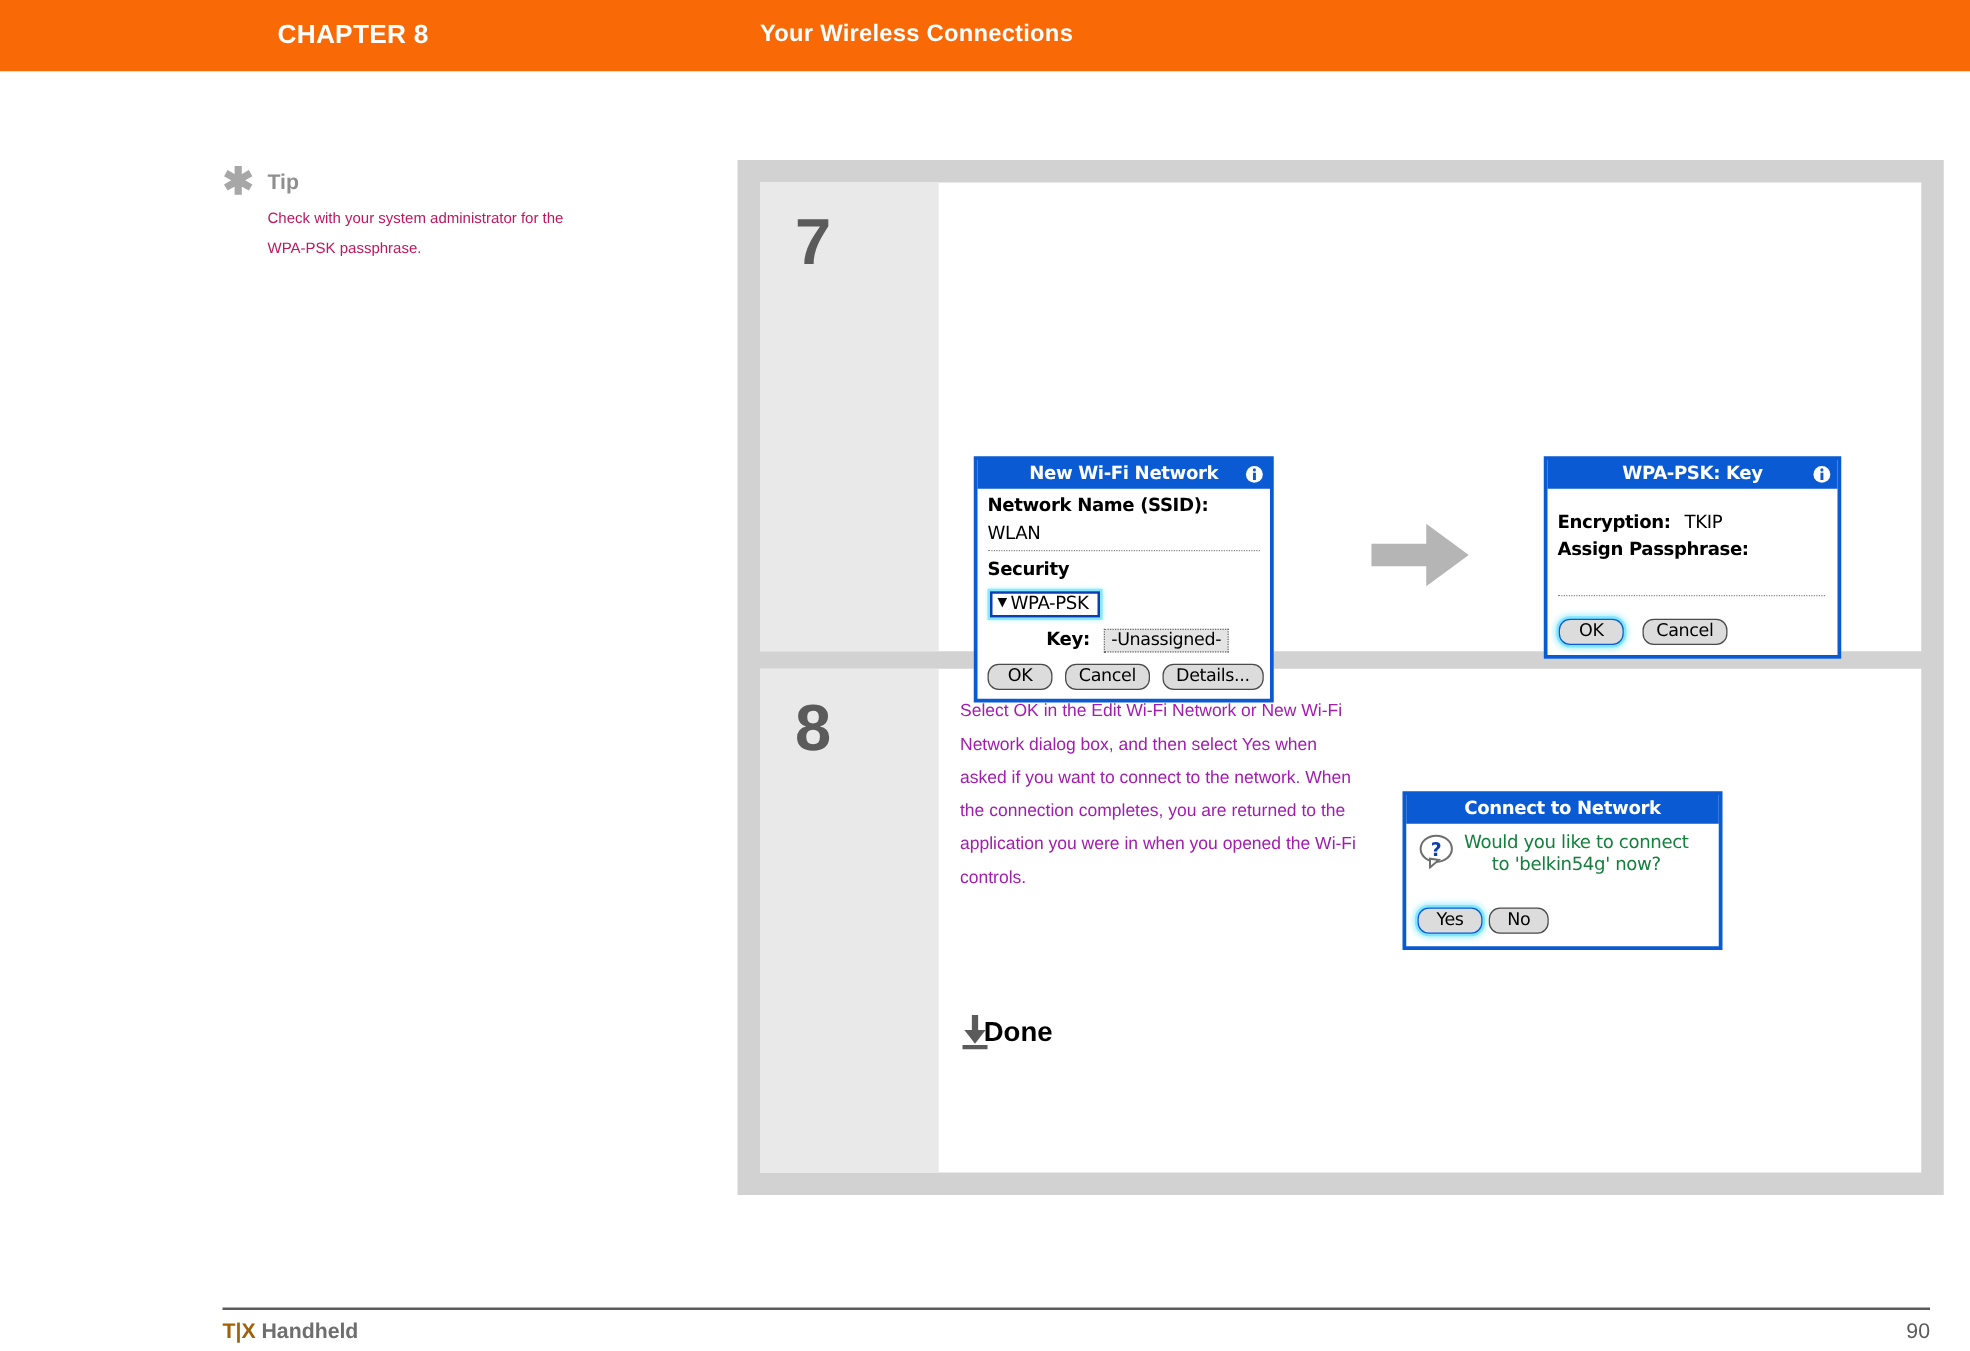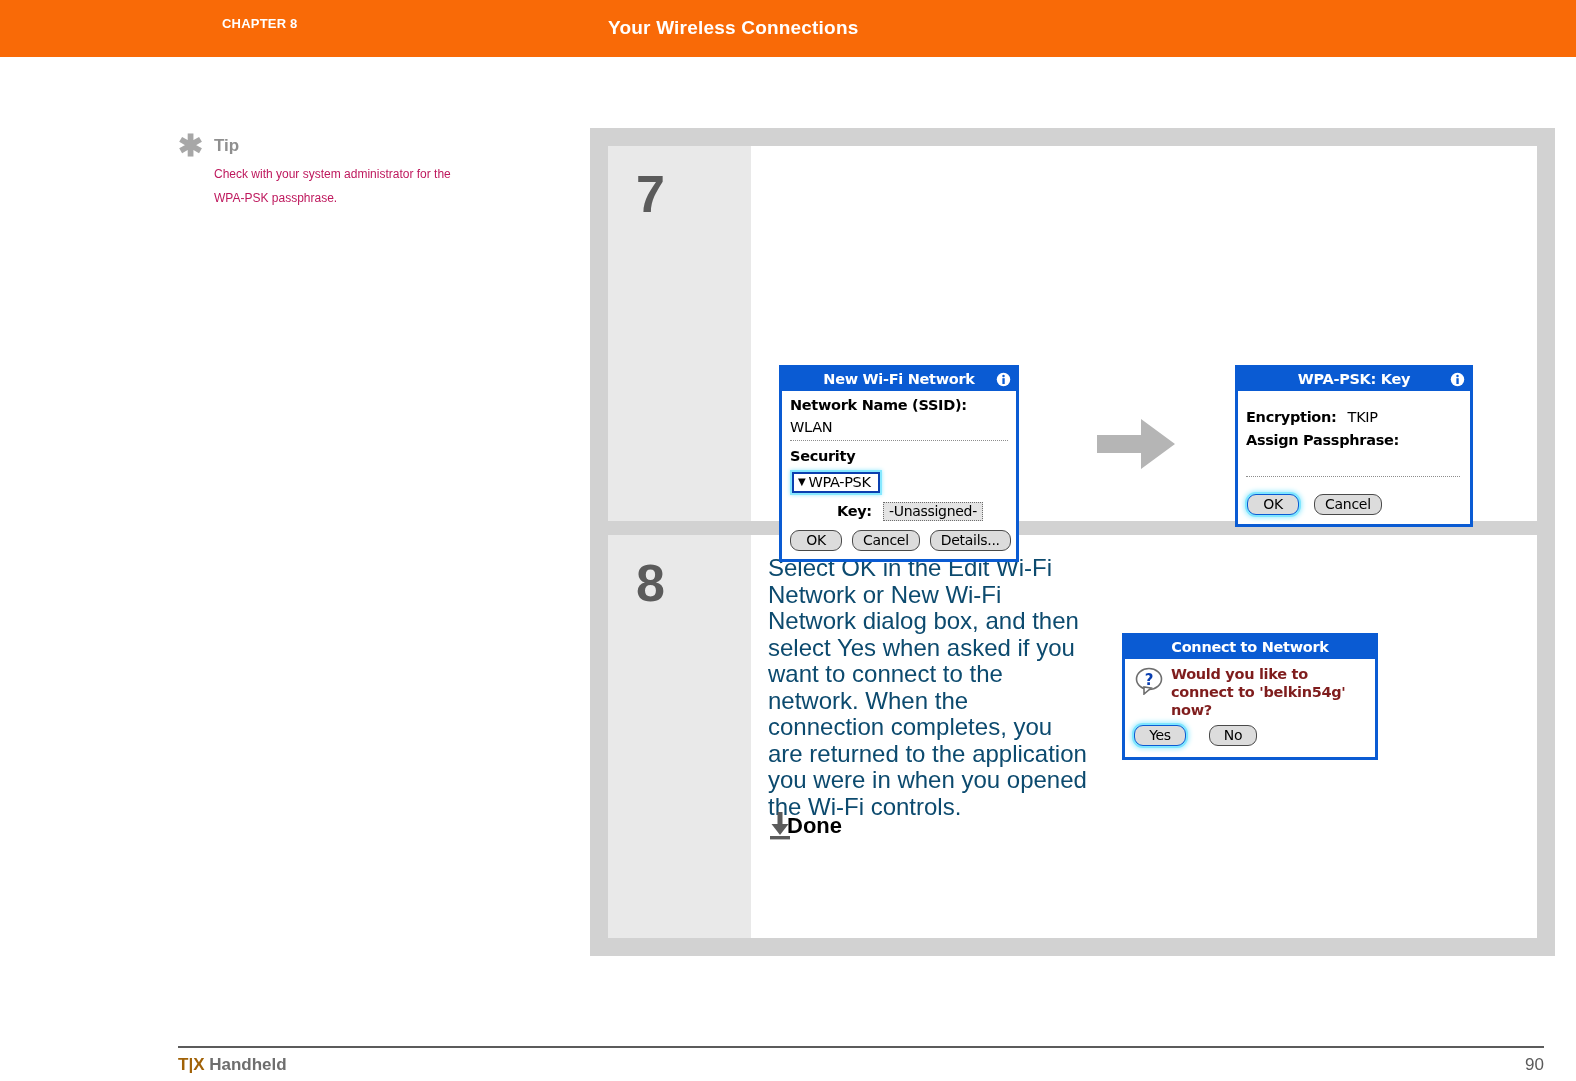--- a/index.html
+++ b/index.html
@@ -11,21 +11,21 @@
   }
   #page { position: relative; width: 1576px; height: 1081px; }
 
   
   .header {
     position: absolute; left: 0; top: 0; width: 1576px; height: 57px;
     background: #F96A07;
   }
   .header .chapter {
     position: absolute; left: 222px; top: 16px;
-    color: #ffffff; font-size: 13px; font-weight: bold; letter-spacing: .2px;
+    color: #ffffff; font-size: 21px; font-weight: bold; letter-spacing: .2px;
   }
   .header .chapter-title {
     position: absolute; left: 608px; top: 17px;
     color: #ffffff; font-size: 19px; font-weight: bold; letter-spacing: .2px;
   }
 
   
   .tip {
     position: absolute; left: 178px; top: 132px; width: 290px;
   }
@@ -73,21 +73,21 @@
   .s7-lead { position: absolute; left: 17px; top: 45px; font-size: 19.5px; color: #111; }
   .s7-item { position: absolute; left: 17px; font-size: 19.5px; color: #111; }
   .s7-a { top: 95px; }
   .s7-b { top: 145px; }
   .s7-c { top: 195px; }
   .s7-item .mark { display: inline-block; width: 28px; }
 
   
   .s8-text {
     position: absolute; left: 17px; top: 20px; width: 320px;
-    font-size: 24px; line-height: 26.5px; color: #0c4a6e;
+    font-size: 14px; line-height: 26.5px; color: #a21caf;
   }
   .done-row { position: absolute; left: 17px; top: 275px; }
   .done-icon { position: absolute; left: 0; top: 2px; width: 24px; height: 28px; }
   .done-label {
     position: absolute; left: 19px; top: 3px;
     font-size: 22px; font-weight: bold; color: #000000;
   }
 
   
   .arrow-between {
@@ -152,22 +152,22 @@
   
   #dlg-new { left: 779px; top: 365px; width: 240px; }
   
   #dlg-key { left: 1235px; top: 365px; width: 238px; }
   
   #dlg-connect { left: 1122px; top: 633px; width: 256px; }
 
   .q-icon { position: absolute; left: 10px; top: 8px; width: 28px; height: 28px; }
   .connect-msg {
     position: absolute; left: 46px; top: 6px; width: 180px;
-    font-size: 14.5px; font-weight: bold; line-height: 18px;
-    letter-spacing: -0.3px; color: #7f1d1d;
+    font-size: 14.5px; font-weight: normal; line-height: 18px;
+    letter-spacing: -0.3px; color: #15803d; text-align: center;
   }
 
   
   .footer-rule {
     position: absolute; left: 178px; top: 1046px; width: 1366px; height: 2px;
     background: #5B5B5B;
   }
   .footer-left { position: absolute; left: 178px; top: 1055px; font-size: 17px; }
   .footer-left .tx { font-weight: bold; color: #a16207; }
   .footer-left .hh { color: #6E6E6E; font-weight: bold; }
@@ -283,21 +283,21 @@
     </div>
     <div class="dlg-inner" style="height:98px;">
       <svg class="q-icon" viewBox="0 0 28 28">
         <ellipse cx="14" cy="12" rx="12.5" ry="10.5" fill="#ffffff" stroke="#6E6E6E" stroke-width="1.6"></ellipse>
         <polygon points="9,20 9,27 16,21" fill="#ffffff" stroke="#6E6E6E" stroke-width="1.6"></polygon>
         <text x="14" y="18" text-anchor="middle" font-family="DejaVu Sans, sans-serif" font-size="15" font-weight="bold" fill="#0A3FB0">?</text>
       </svg>
       <div class="connect-msg">Would you like to connect to 'belkin54g' now?</div>
       <div style="position:absolute;left:9px;top:66px;">
         <span class="pbtn sel" style="min-width:52px;text-align:center;">Yes</span>
-        <span class="pbtn" style="margin-left:18px;min-width:48px;text-align:center;">No</span>
+        <span class="pbtn" style="margin-left:0;min-width:48px;text-align:center;">No</span>
       </div>
     </div>
   </div>
 
   <div class="footer-rule"></div>
   <div class="footer-left">
     <span class="tx">T|X</span>
     <span class="hh">Handheld</span>
   </div>
   <div class="footer-page">90</div>

